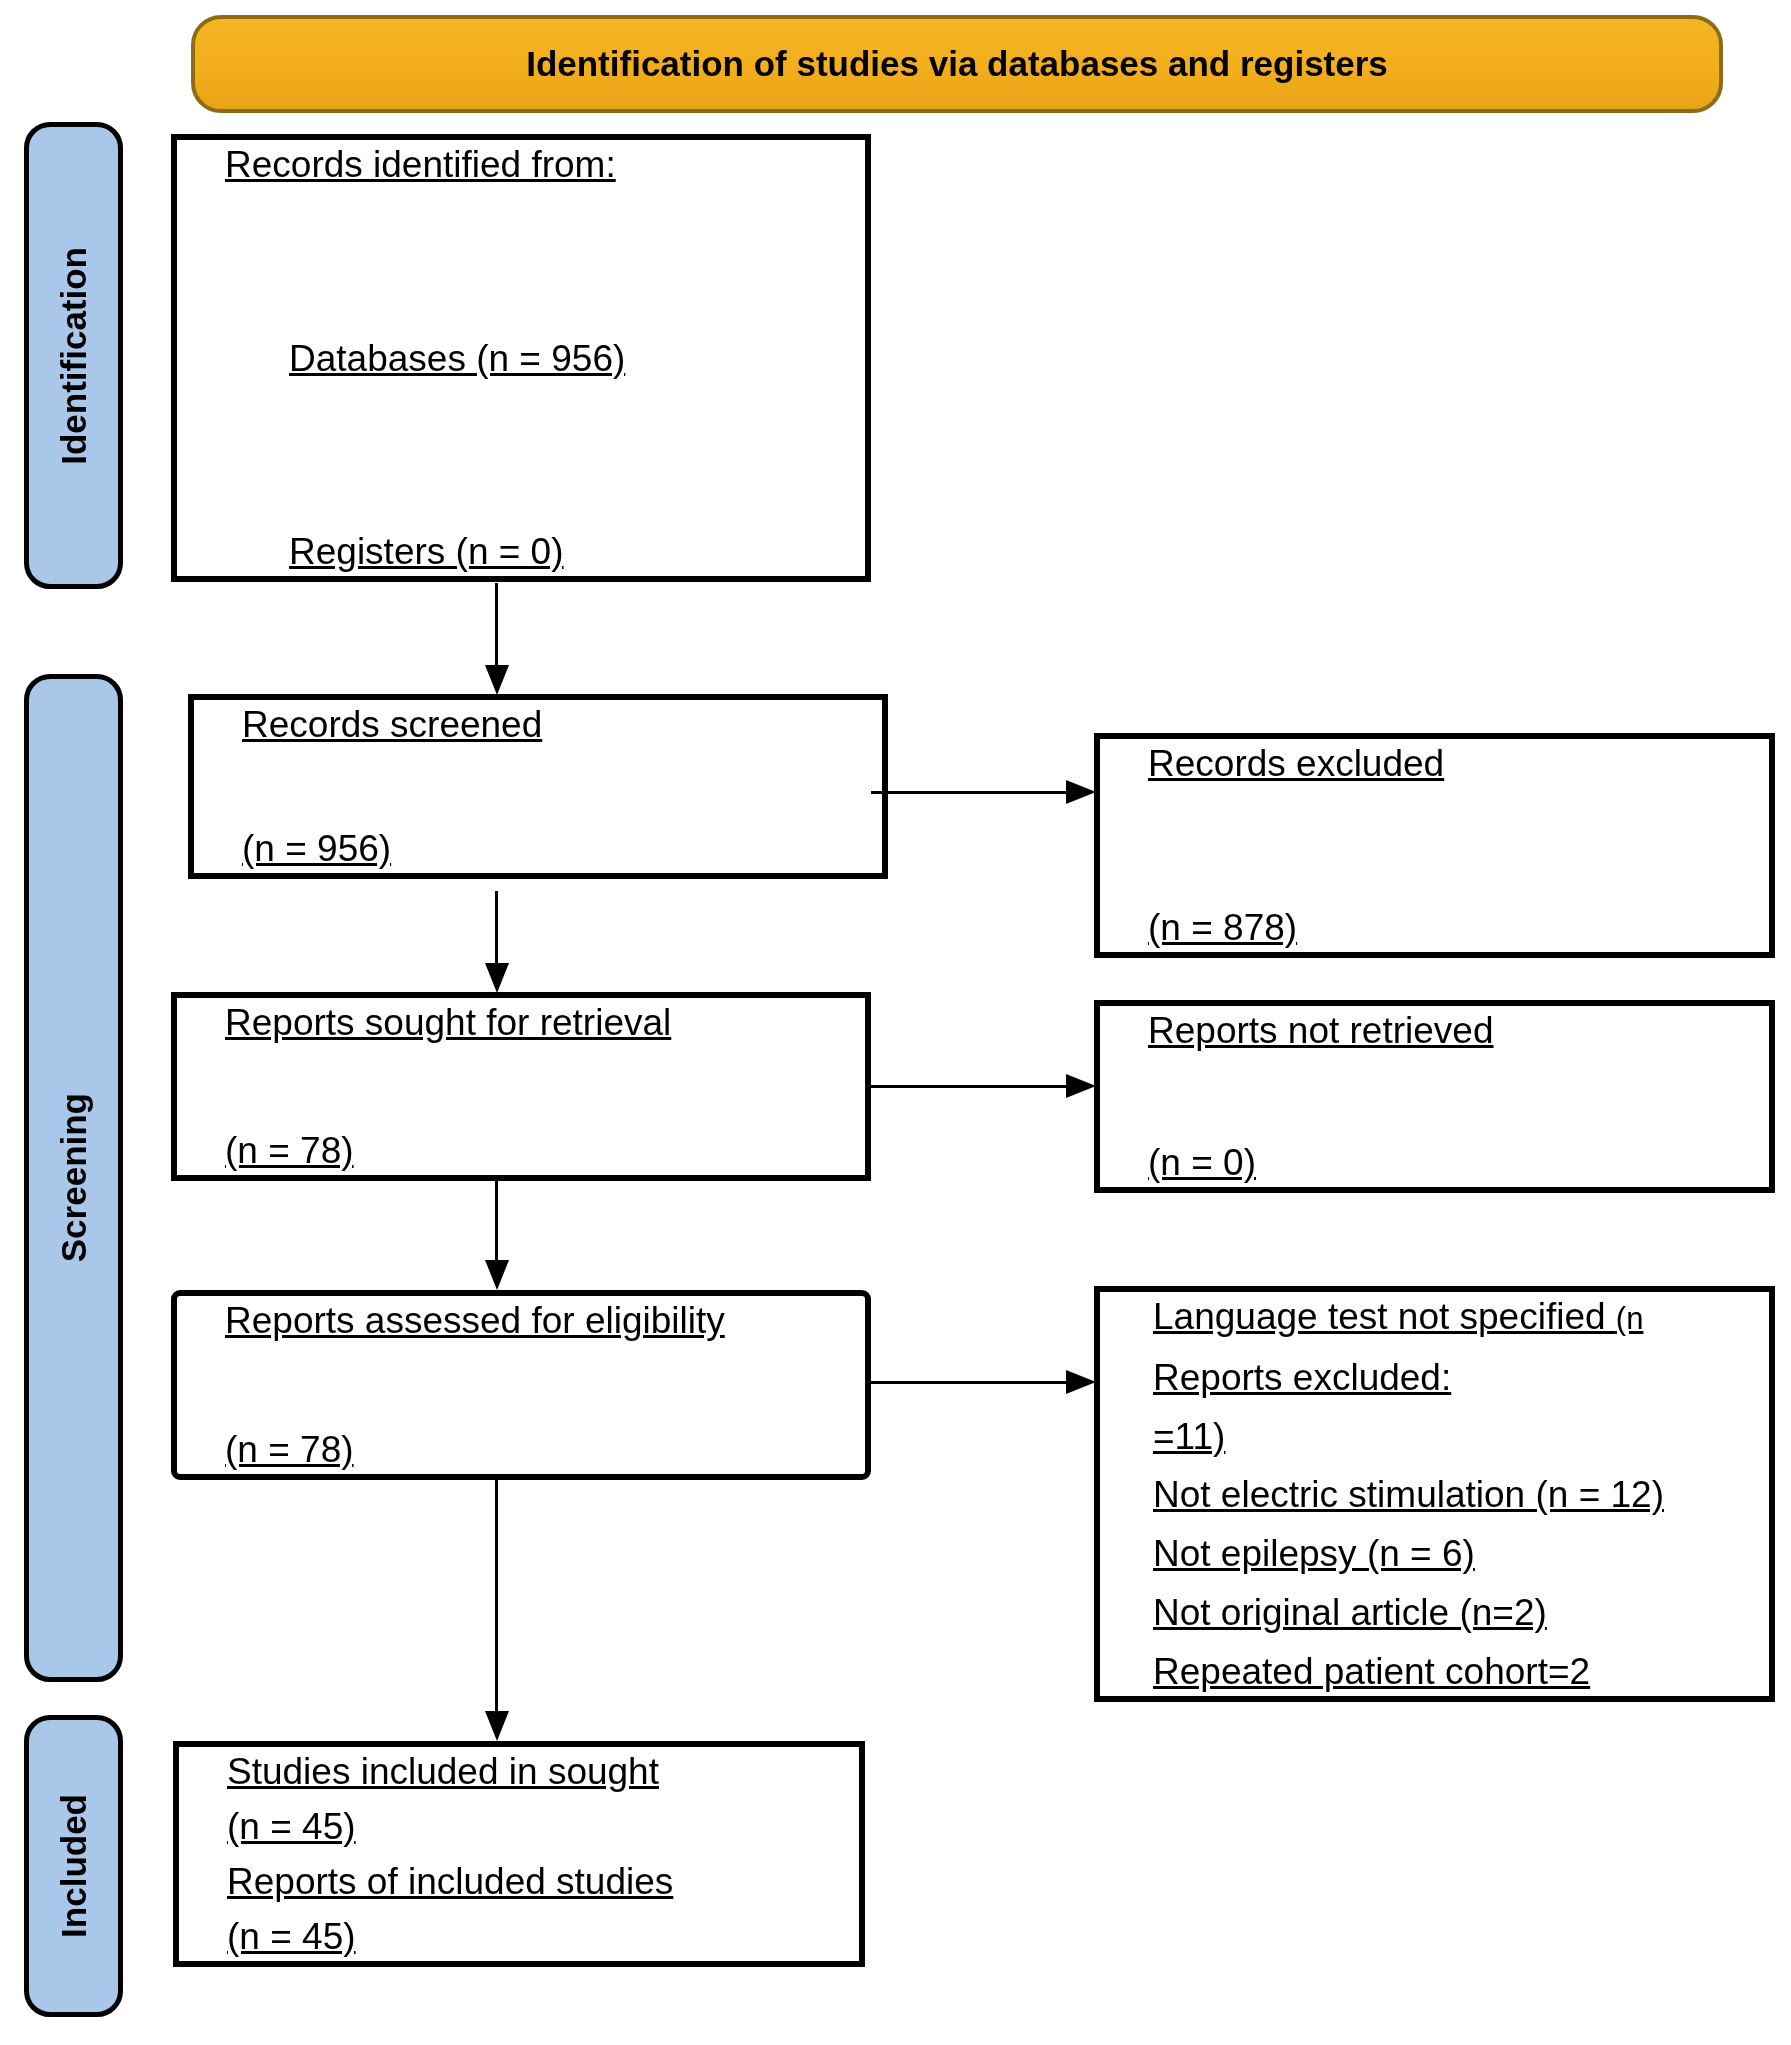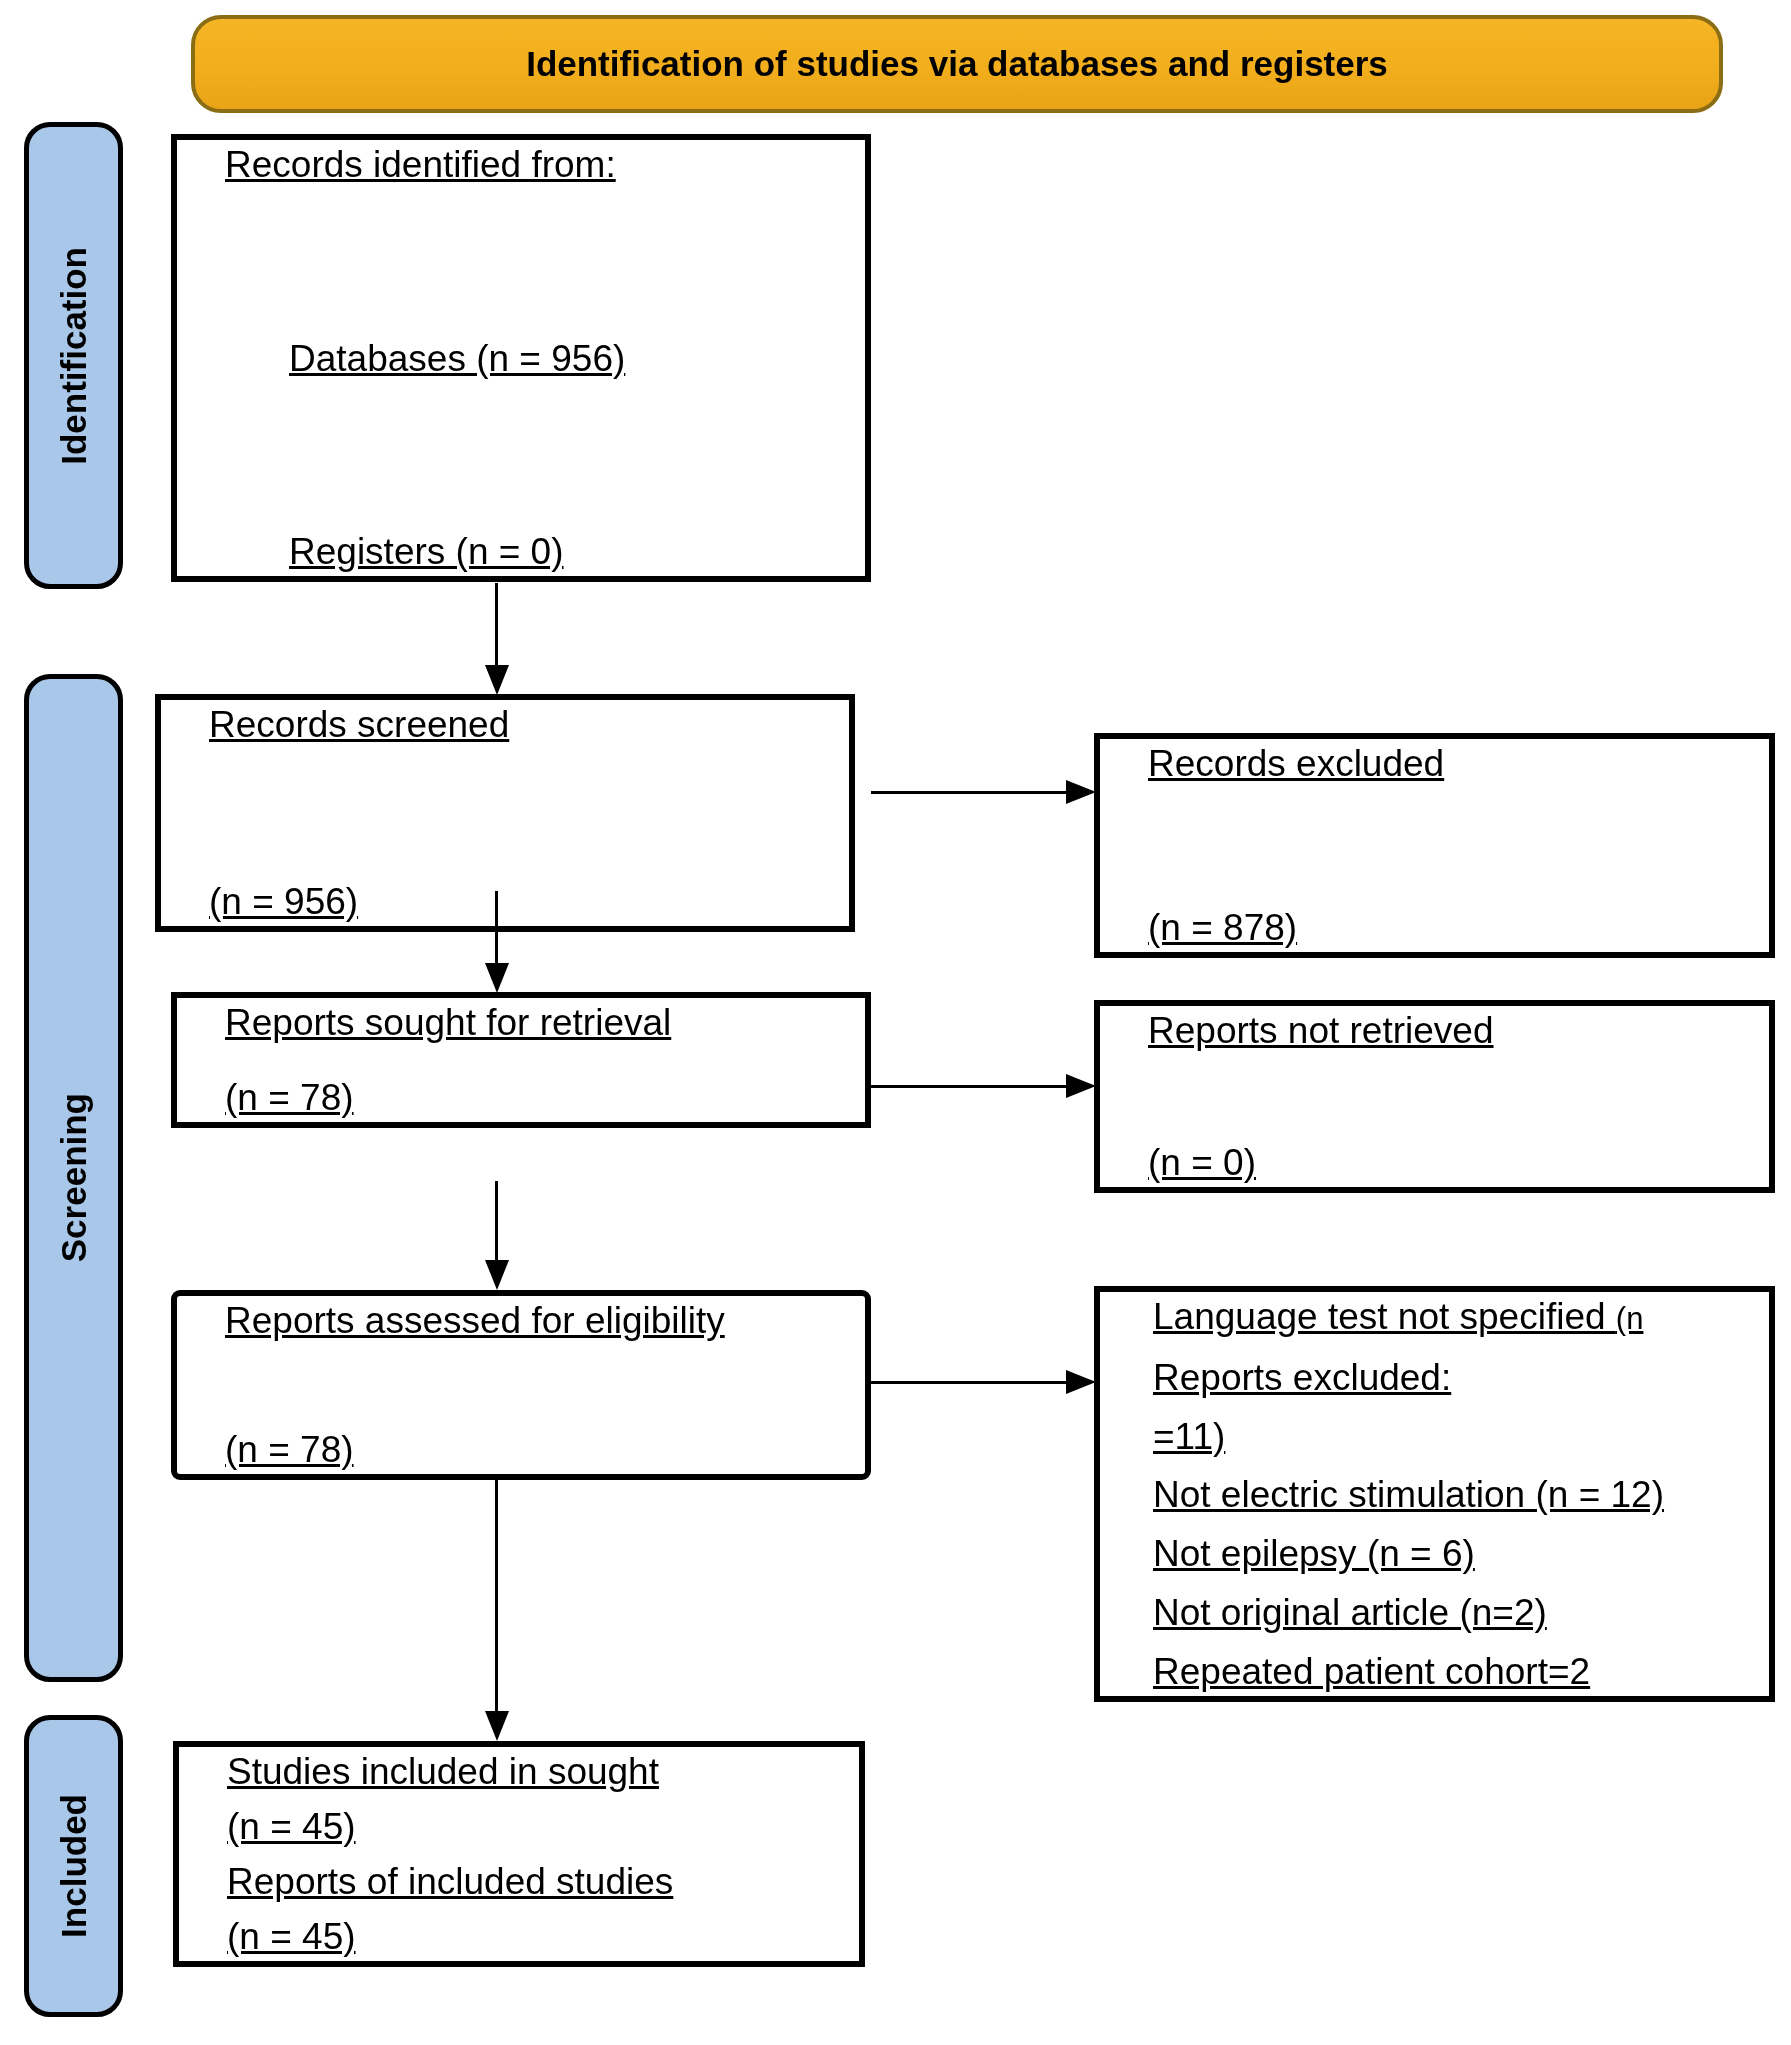--- a/index.html
+++ b/index.html
@@ -54,22 +54,22 @@
     padding:0 34px 0 48px;
     text-decoration:underline;
   }
   .fbox .line{
     font-size:37px;line-height:49px;color:#000;
     white-space:nowrap;
   }
   .fbox .indent{padding-left:64px;}
   .suffix-small{font-size:31px;}
   #box-records-identified{left:171px;top:134px;width:700px;height:448px;}
-  #box-records-screened{left:155px;top:694px;width:700px;height:238px;}
-  #box-reports-sought{left:171px;top:992px;width:700px;height:136px;}
+  #box-records-screened{left:188px;top:694px;width:700px;height:185px;}
+  #box-reports-sought{left:171px;top:992px;width:700px;height:189px;}
   #box-reports-assessed{left:171px;top:1290px;width:700px;height:190px;border-radius:9px;}
   #box-studies-included{left:173px;top:1741px;width:692px;height:226px;}
   #box-records-excluded{left:1094px;top:695px;width:681px;height:225px;margin-top:38px;}
   #box-reports-not-retrieved{left:1094px;top:1000px;width:681px;height:193px;}
   #box-reports-excluded{left:1094px;top:1286px;width:681px;height:416px;padding-left:53px;}
   
   .vshaft{position:absolute;left:495px;width:3.4px;background:#000;}
   .vhead{
     position:absolute;left:485px;width:0;height:0;
     border-left:12px solid transparent;

